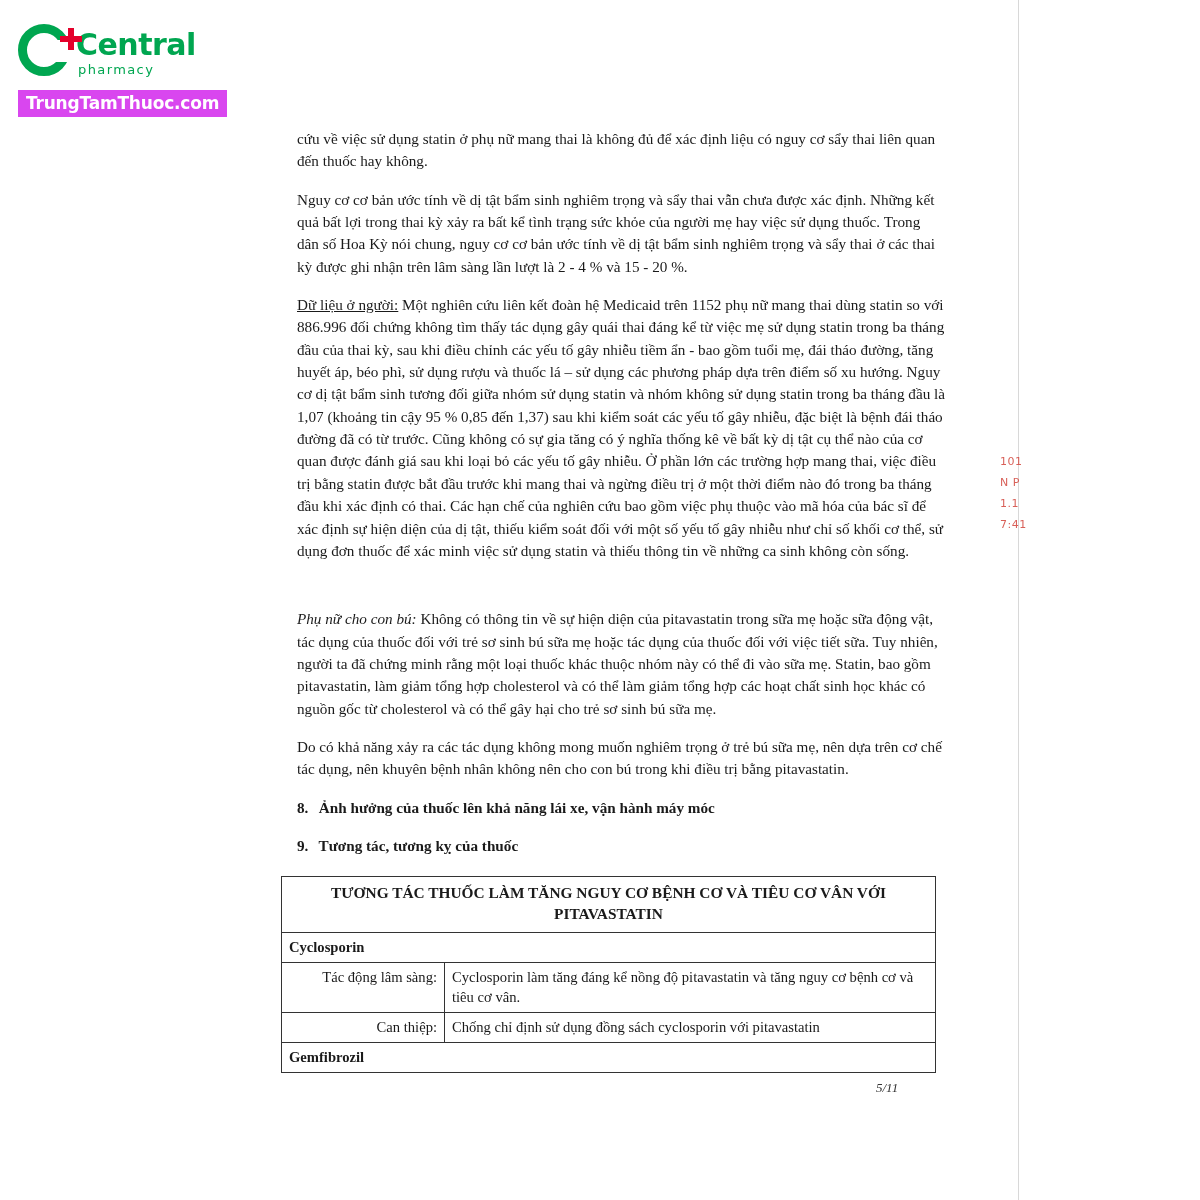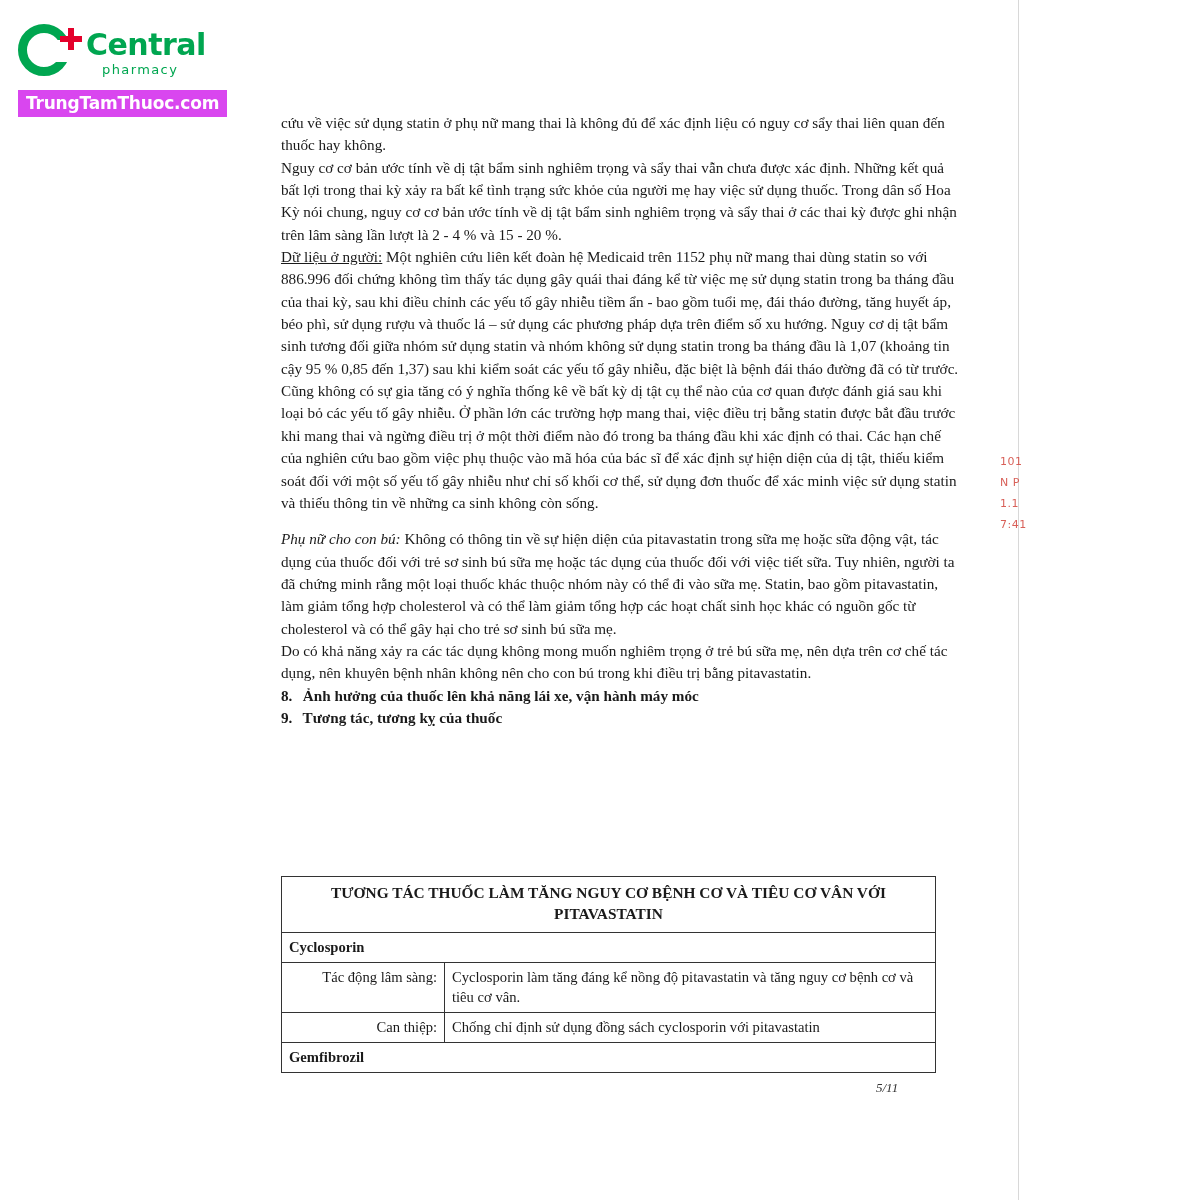--- a/index.html
+++ b/index.html
@@ -19,21 +19,20 @@
   
   #logo-block {
     position: absolute;
     left: 18px;
     top: 24px;
     width: 220px;
   }
   #logo-row {
     display: flex;
     align-items: center;
-    gap: 10px;
   }
   #logo-mark {
     width: 58px;
     height: 58px;
     position: relative;
     flex: 0 0 auto;
   }
   #logo-mark .ring {
     position: absolute;
     left: 0; top: 0;
@@ -75,21 +74,21 @@
     font-size: 30px;
     font-weight: bold;
     color: #00a650;
     letter-spacing: -0.5px;
   }
   #logo-sub {
     font-family: "DejaVu Sans", sans-serif;
     font-size: 13px;
     color: #00a650;
     margin-top: 3px;
-    margin-left: 16px;
+    margin-left: 2px;
     letter-spacing: 1.4px;
   }
   #logo-banner {
     margin-top: 8px;
     background: #d946ef;
     color: #ffffff;
     font-family: "DejaVu Sans", sans-serif;
     font-size: 17px;
     font-weight: bold;
     padding: 3px 8px 4px 8px;
@@ -101,21 +100,21 @@
   #doc-body {
     position: absolute;
     left: 281px;
     top: 112px;
     width: 680px;
     font-size: 15.2px;
     line-height: 1.47;
     text-align: left;
   }
   #doc-body p {
-    margin: 0;
+    margin: 16px;
   }
   .para-gap {
     height: 14px;
   }
   .underline {
     text-decoration: underline;
   }
   .italic {
     font-style: italic;
   }

